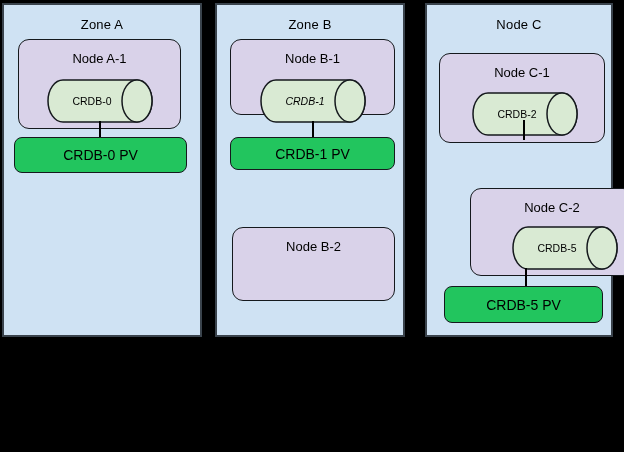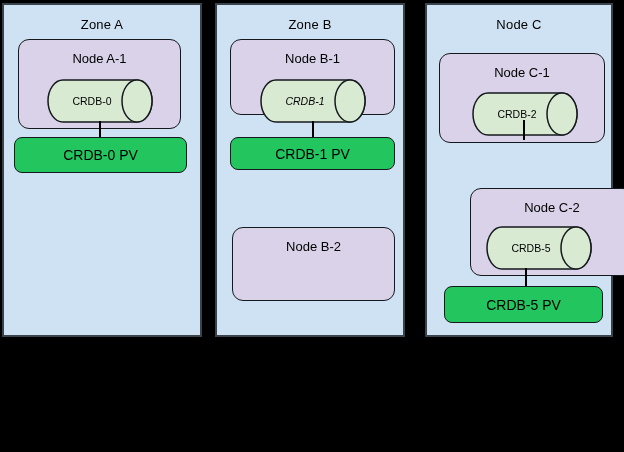--- a/index.html
+++ b/index.html
@@ -138,21 +138,21 @@
           <text x="45" y="26" text-anchor="middle">CRDB-2</text>
         </svg>
       </div>
     </div>
 
     <div class="connector" style="left:96px; top:115px; height:20px;"></div>
 
 
     <div class="node" style="left:15px; top:183px; width:164px; height:88px;margin-left:28px;">
       <div class="node-title">Node C-2</div>
-      <div class="db" style="left:15px; top:37px; width:106px; height:52px;">
+      <div class="db" style="left:41px; top:37px; width:106px; height:52px;">
         <svg width="106" height="44" viewBox="0 0 106 44">
           <path d="M 16 1 H 90 A 15 21 0 0 1 90 43 H 16 A 15 21 0 0 1 16 1 Z" fill="#d9ead3" stroke="#15191d" stroke-width="1.5"></path>
           <ellipse cx="90" cy="22" rx="15" ry="21" fill="#d9ead3" stroke="#15191d" stroke-width="1.5"></ellipse>
           <text x="45" y="26" text-anchor="middle">CRDB-5</text>
         </svg>
       </div>
     </div>
 
     <div class="connector" style="left:98px; top:263px; height:22px;"></div>
 

